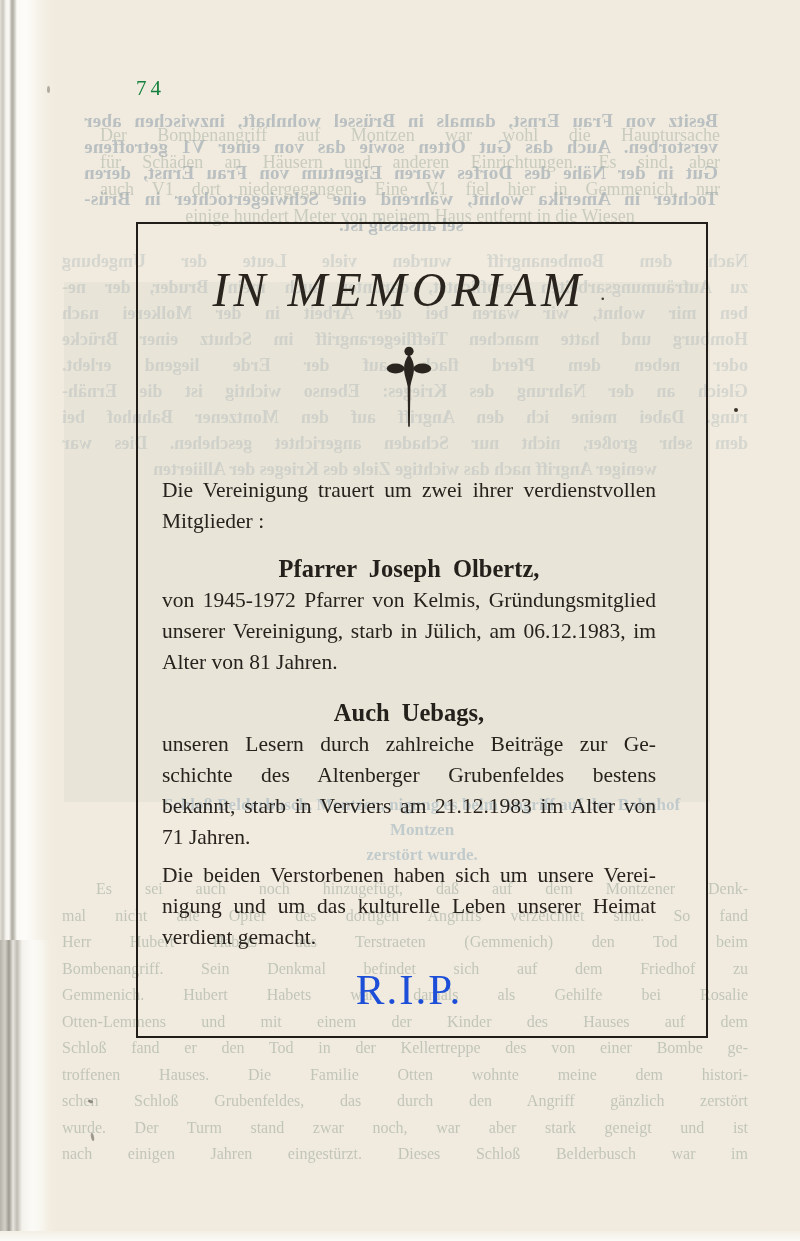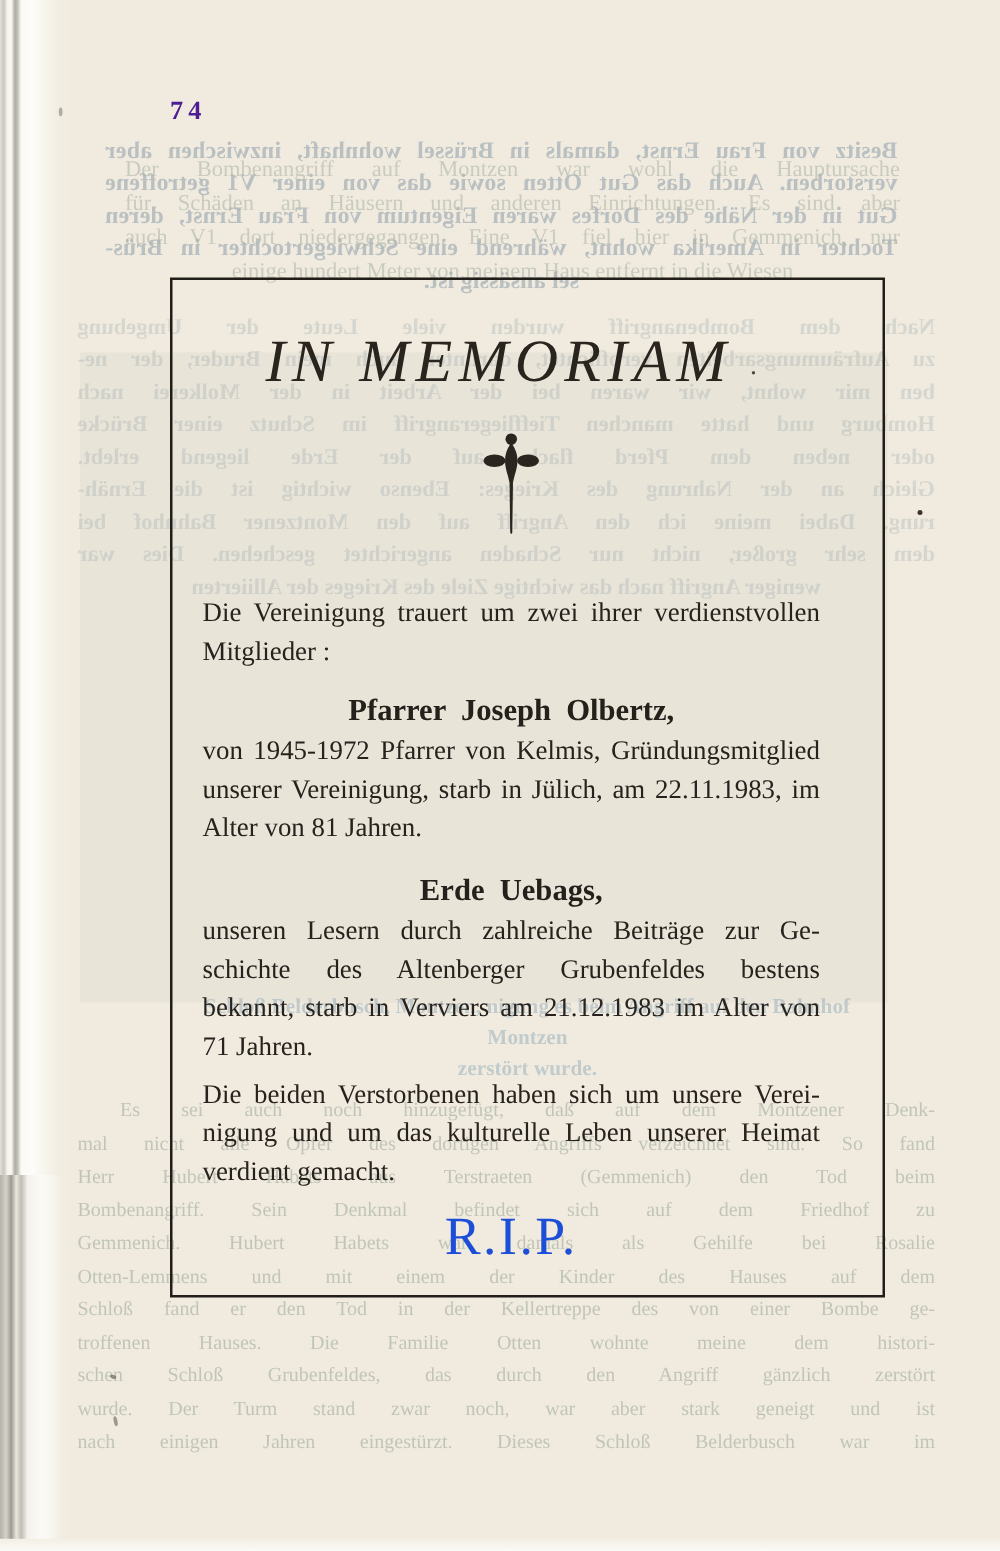--- a/index.html
+++ b/index.html
@@ -22,21 +22,21 @@
     background:linear-gradient(90deg,
       #b5b2a9 0px,#d4d1c8 5px,#9d9a91 9px,#e8e6df 13px,
       #c0bdb4 17px,#f4f2ec 22px,#fbfaf6 32px,rgba(240,235,222,0) 50px);
   }
   .edge-bottom{
     position:absolute;left:0;bottom:0;height:10px;right:0;
     background:linear-gradient(0deg,#fafaf7 0px,#f3efe4 10px);
   }
   .pageno{
     position:absolute;left:136px;top:76px;
-    font-size:21px;letter-spacing:4px;color:#4c1d95;font-weight:bold;
+    font-size:21px;letter-spacing:4px;color:#15803d;
   }
   
   .ghost{position:absolute;pointer-events:none;}
   .mirrored{transform:scaleX(-1);}
   .g-top-m{
     left:84px;top:108px;width:634px;
     font-size:19px;line-height:26px;font-weight:700;
     color:#9aa7b1;opacity:.62;letter-spacing:.2px;
   }
   .g-top-n{
@@ -181,25 +181,25 @@
       </div>
 
       <div class="body-par intro">
           <div class="jline">Die Vereinigung trauert um zwei ihrer verdienstvollen</div>
           <div class="jline last">Mitglieder :</div>
         </div>
 
       <div class="entry-name">Pfarrer Joseph Olbertz,</div>
       <div class="body-par">
           <div class="jline">von 1945-1972 Pfarrer von Kelmis, Gründungsmitglied</div>
-          <div class="jline">unserer Vereinigung, starb in Jülich, am 22.11.1983, im</div>
+          <div class="jline">unserer Vereinigung, starb in Jülich, am 06.12.1983, im</div>
           <div class="jline last">Alter von 81 Jahren.</div>
         </div>
 
-      <div class="entry-name second">Erde Uebags,</div>
+      <div class="entry-name second">Auch Uebags,</div>
       <div class="body-par">
           <div class="jline">unseren Lesern durch zahlreiche Beiträge zur Ge-</div>
           <div class="jline">schichte des Altenberger Grubenfeldes bestens</div>
           <div class="jline">bekannt, starb in Verviers am 21.12.1983 im Alter von</div>
           <div class="jline last">71 Jahren.</div>
         </div>
 
       <div class="body-par closing">
           <div class="jline">Die beiden Verstorbenen haben sich um unsere Verei-</div>
           <div class="jline">nigung und um das kulturelle Leben unserer Heimat</div>

